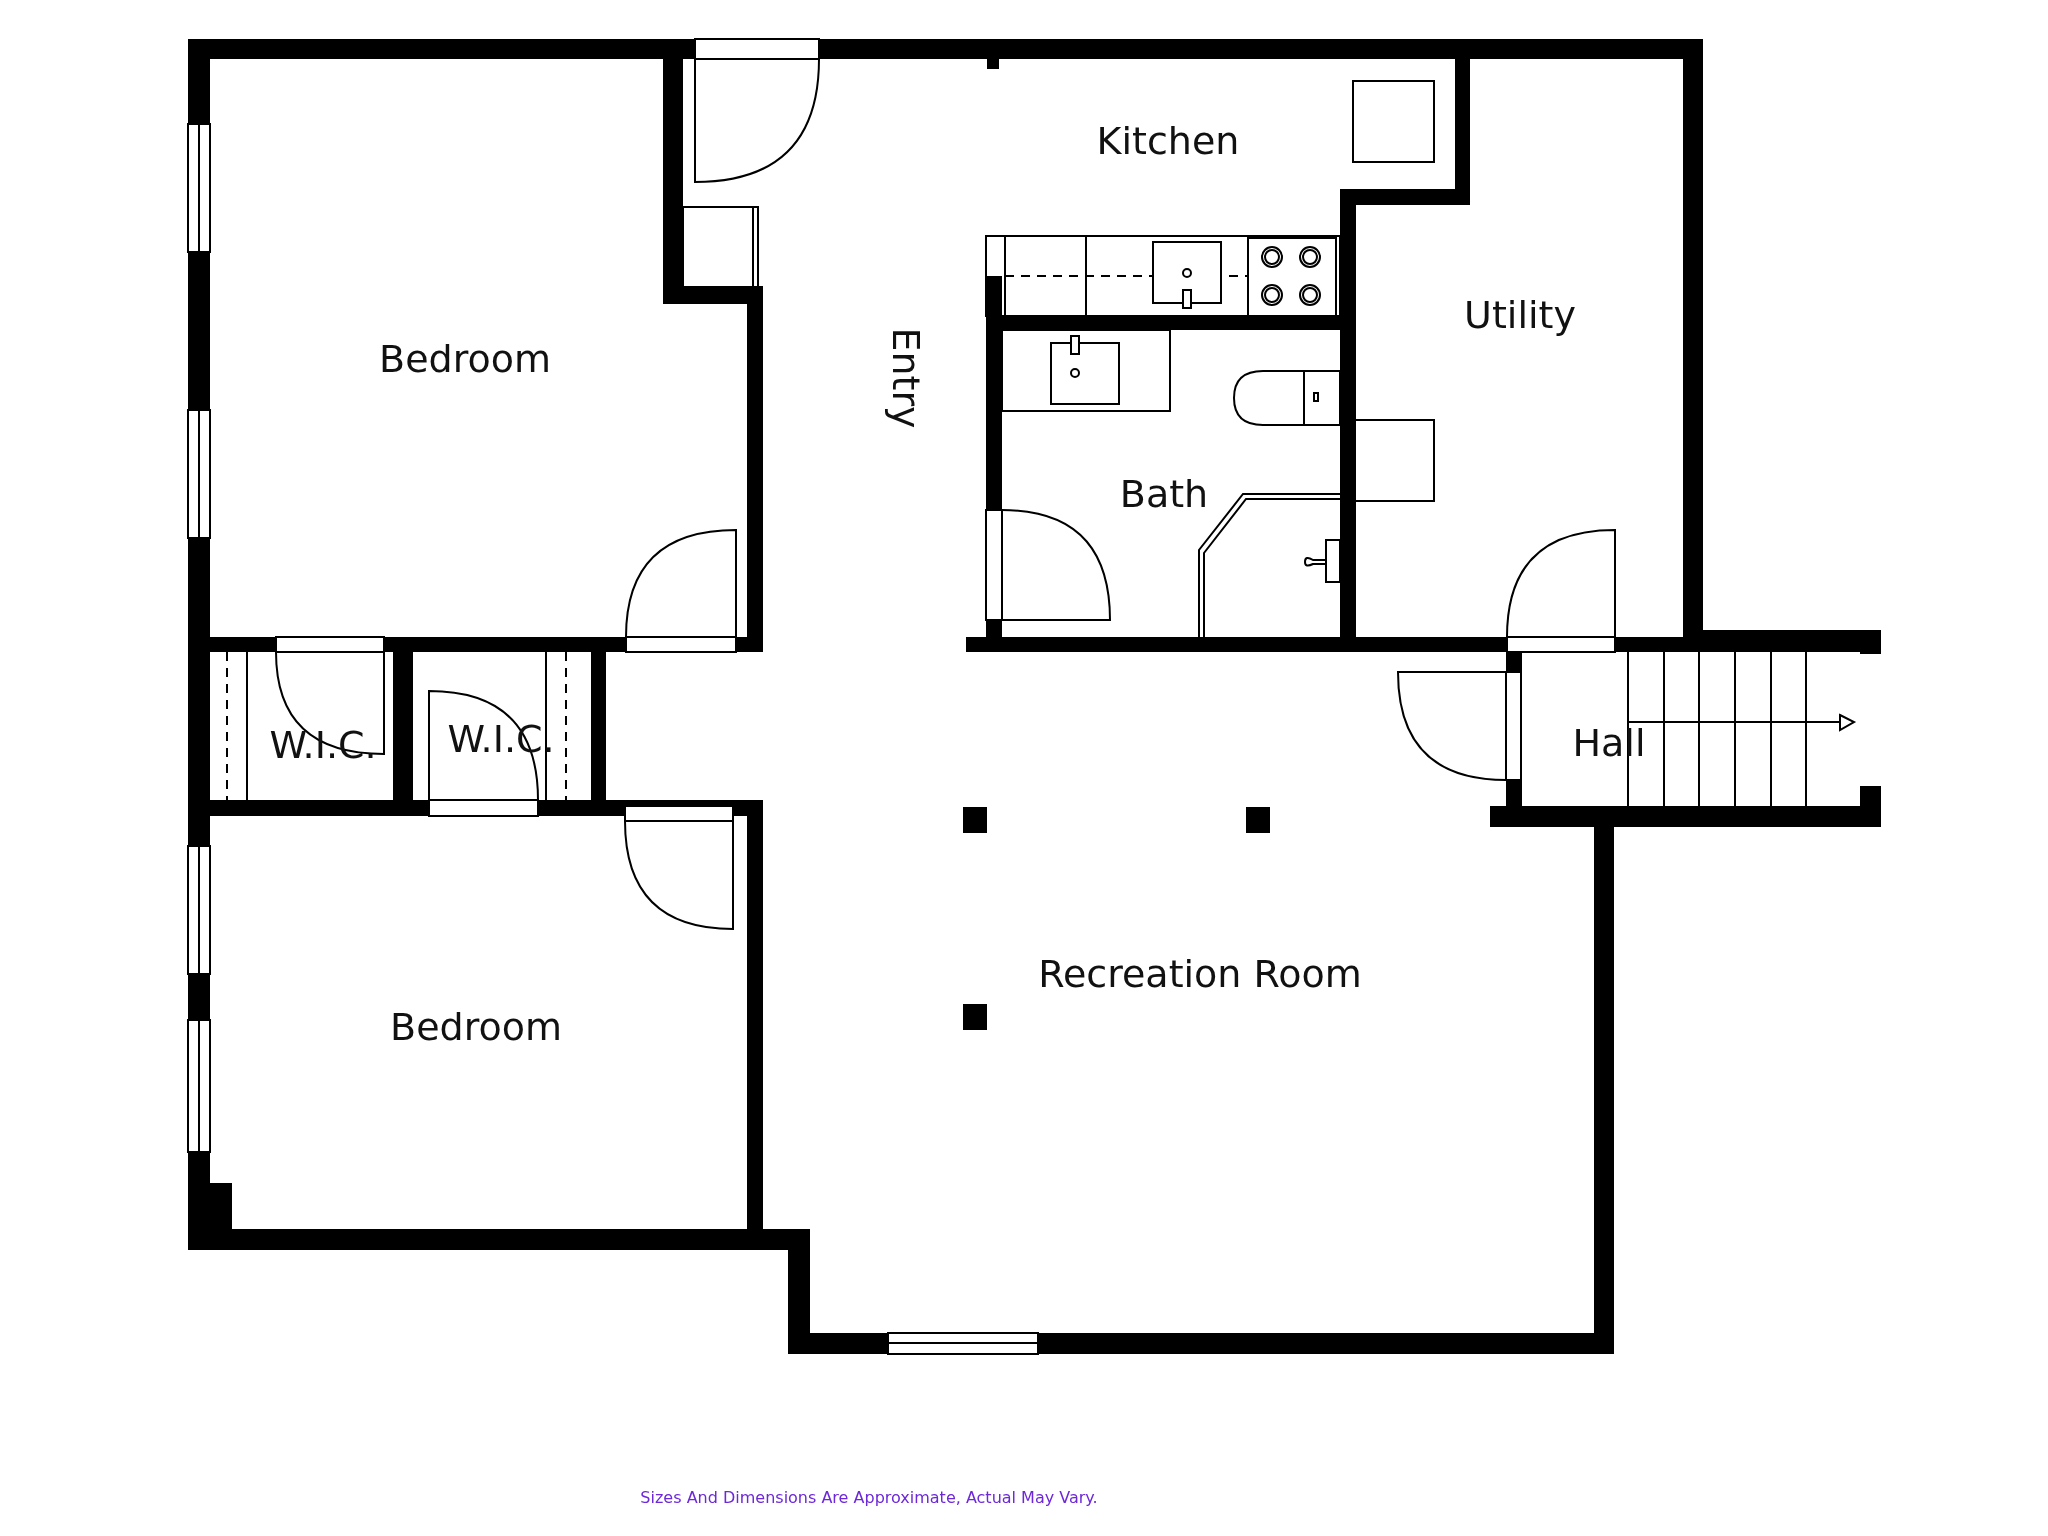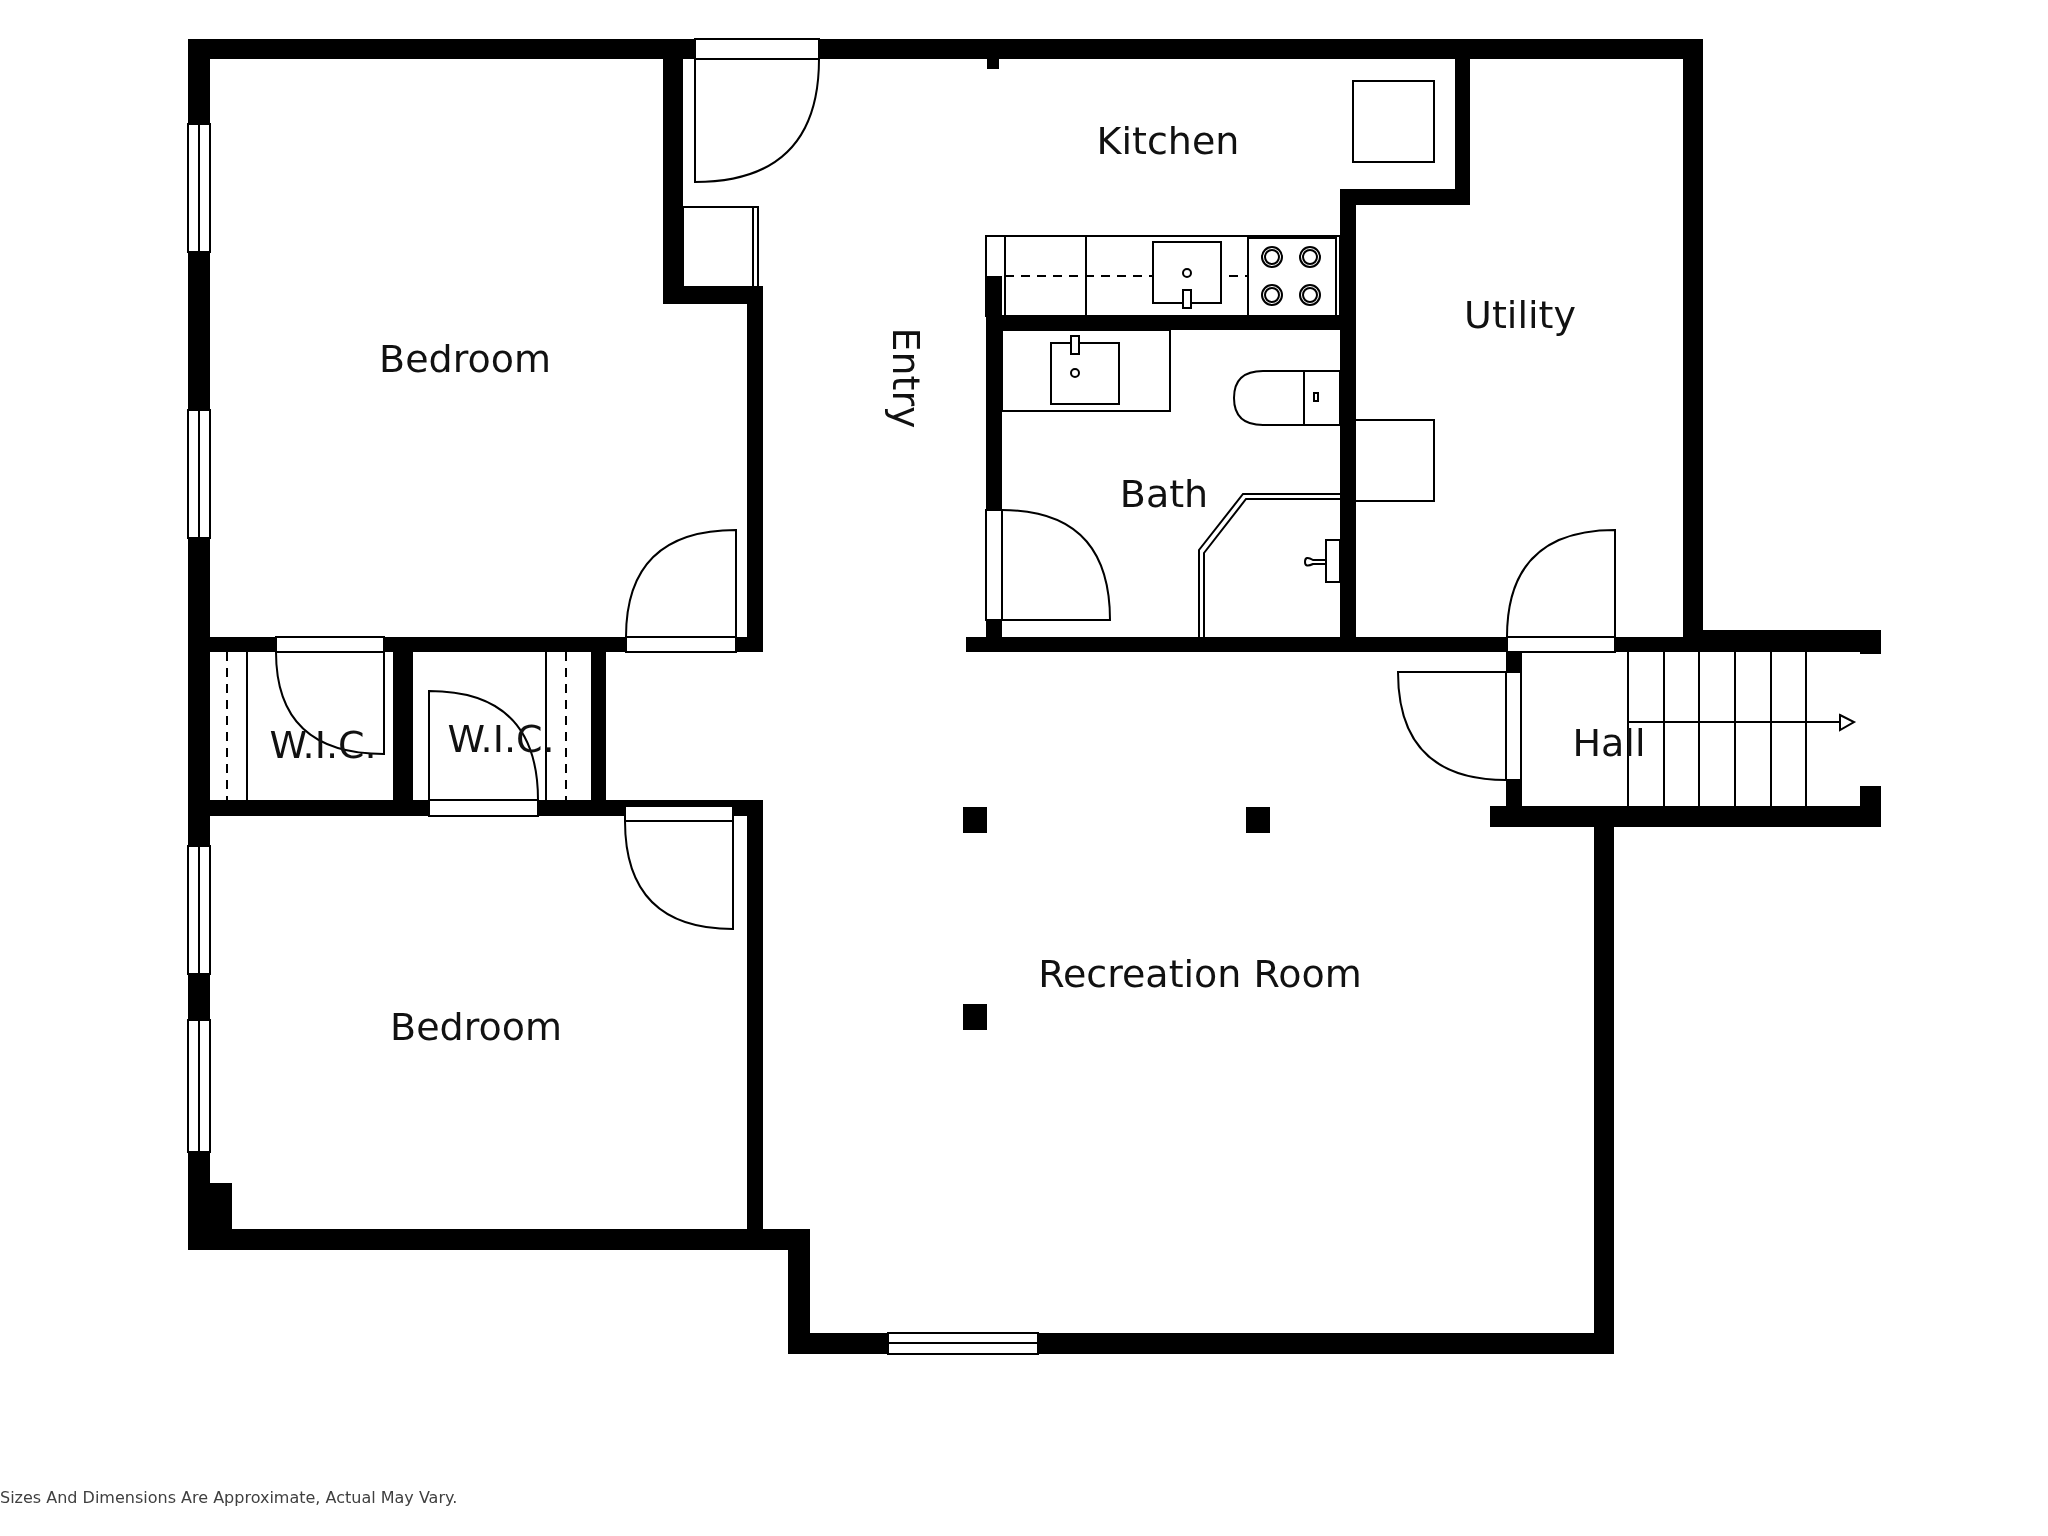--- a/index.html
+++ b/index.html
@@ -4,21 +4,21 @@
 <style>
   html, body { margin:0; padding:0; background:#ffffff; }
   body { width:2048px; height:1536px; position:relative; overflow:hidden; font-family:"DejaVu Sans","Liberation Sans",sans-serif; }
   #plan { position:absolute; left:0; top:0; width:2048px; height:1536px; }
   .wall { fill:#000000; }
   .thin { fill:none; stroke:#000; stroke-width:2; }
   .thin-w { fill:#fff; stroke:#000; stroke-width:2; }
   .dash { fill:none; stroke:#000; stroke-width:2; stroke-dasharray:9 7; }
   .win { fill:#fff; stroke:#000; stroke-width:2; }
   .lbl { font-family:"DejaVu Sans","Liberation Sans",sans-serif; font-size:38px; fill:#111; }
-  .note { position:absolute; left:0; width:1738px; top:1488px; text-align:left; font-family:"DejaVu Sans","Liberation Sans",sans-serif; font-size:16px; color:#404040; }
+  .note { position:absolute; left:0; width:1738px; top:1488px; text-align:center; font-family:"DejaVu Sans","Liberation Sans",sans-serif; font-size:16px; color:#6d28d9; }
 </style>
 </head>
 <body>
 
 <svg id="plan" viewBox="0 0 2048 1536" xmlns="http://www.w3.org/2000/svg">
 
   <g>
 
     <rect class="wall" x="188" y="39" width="1515" height="20"></rect>
 

